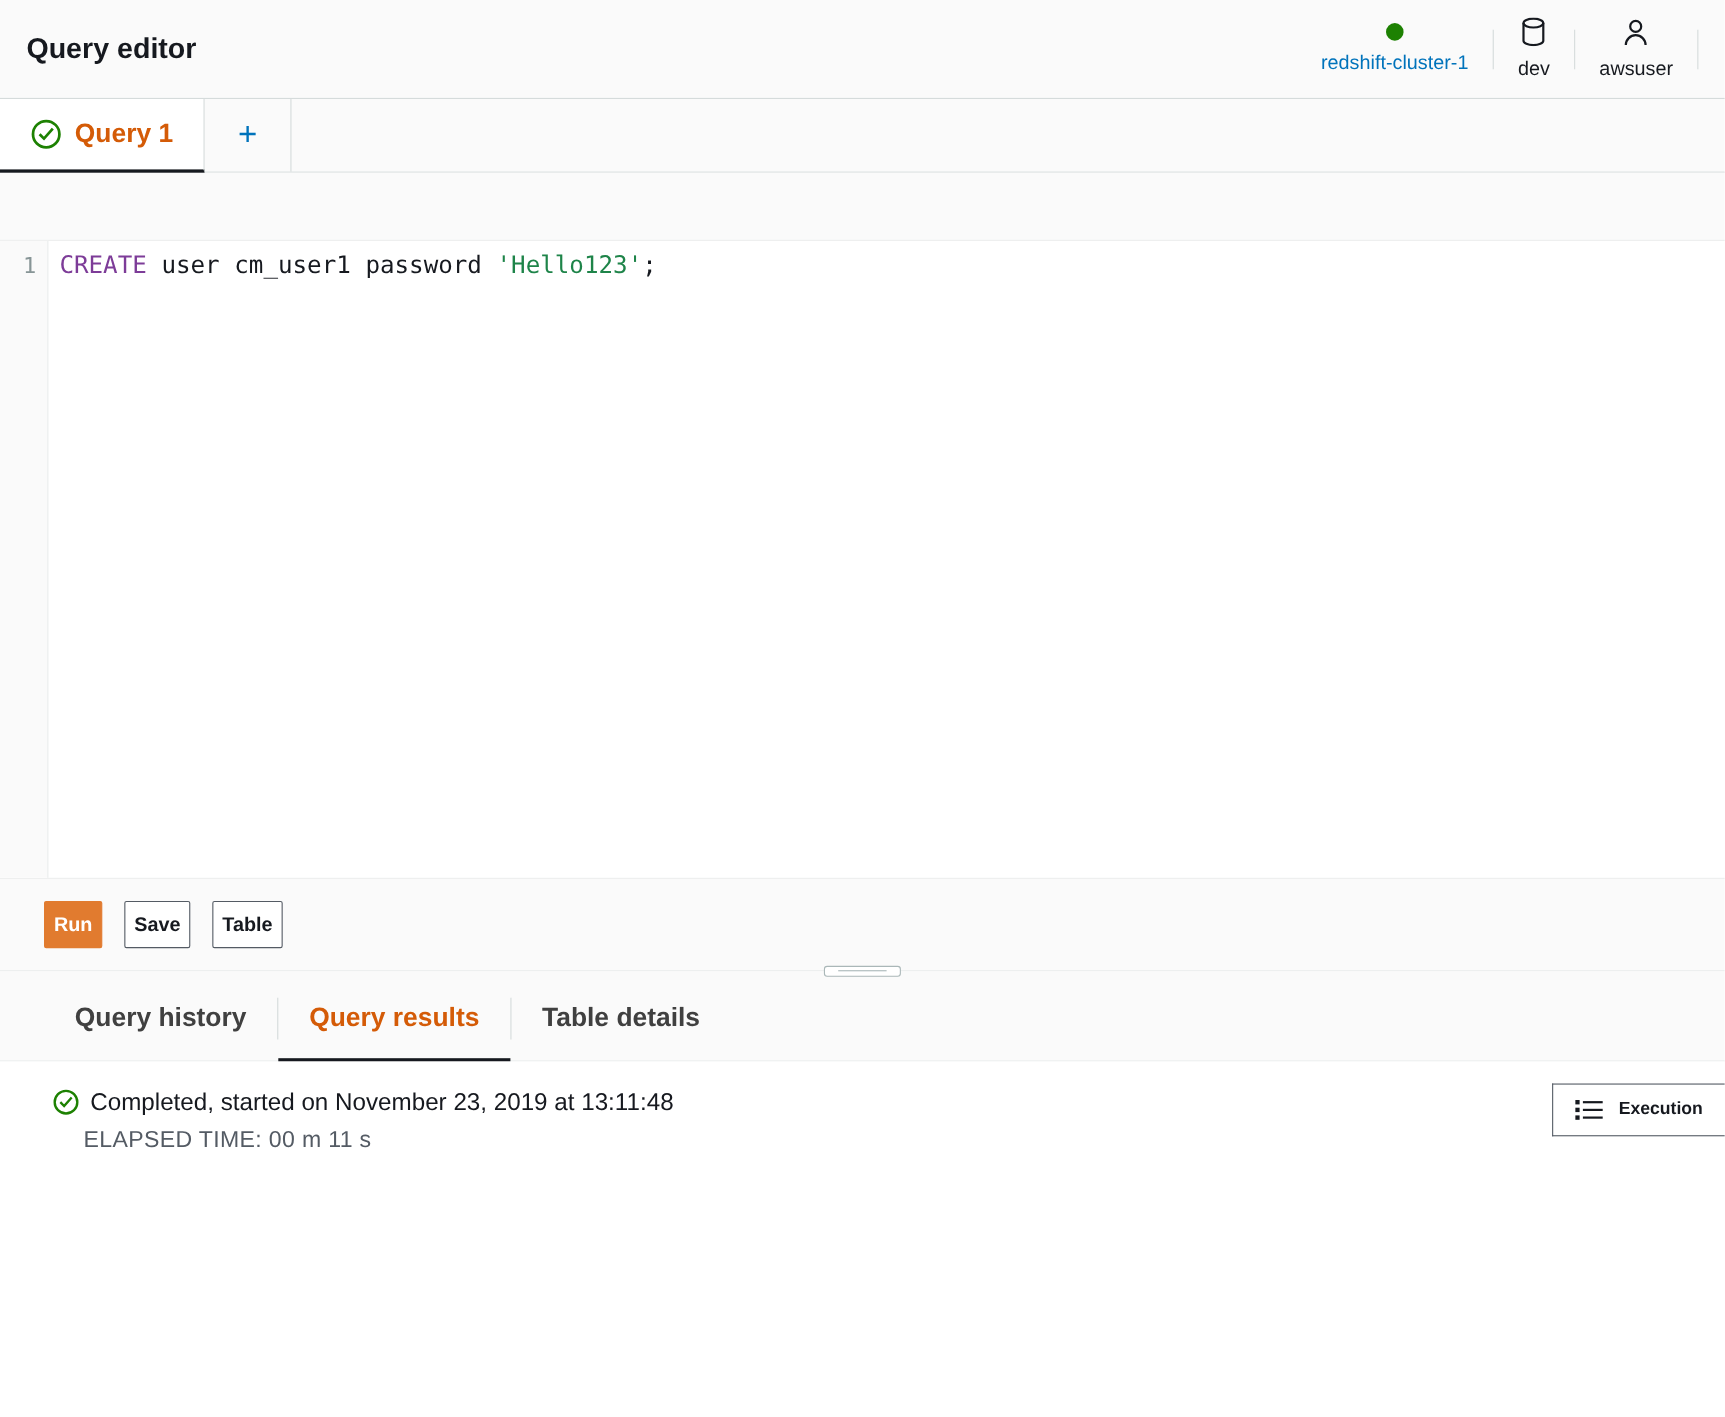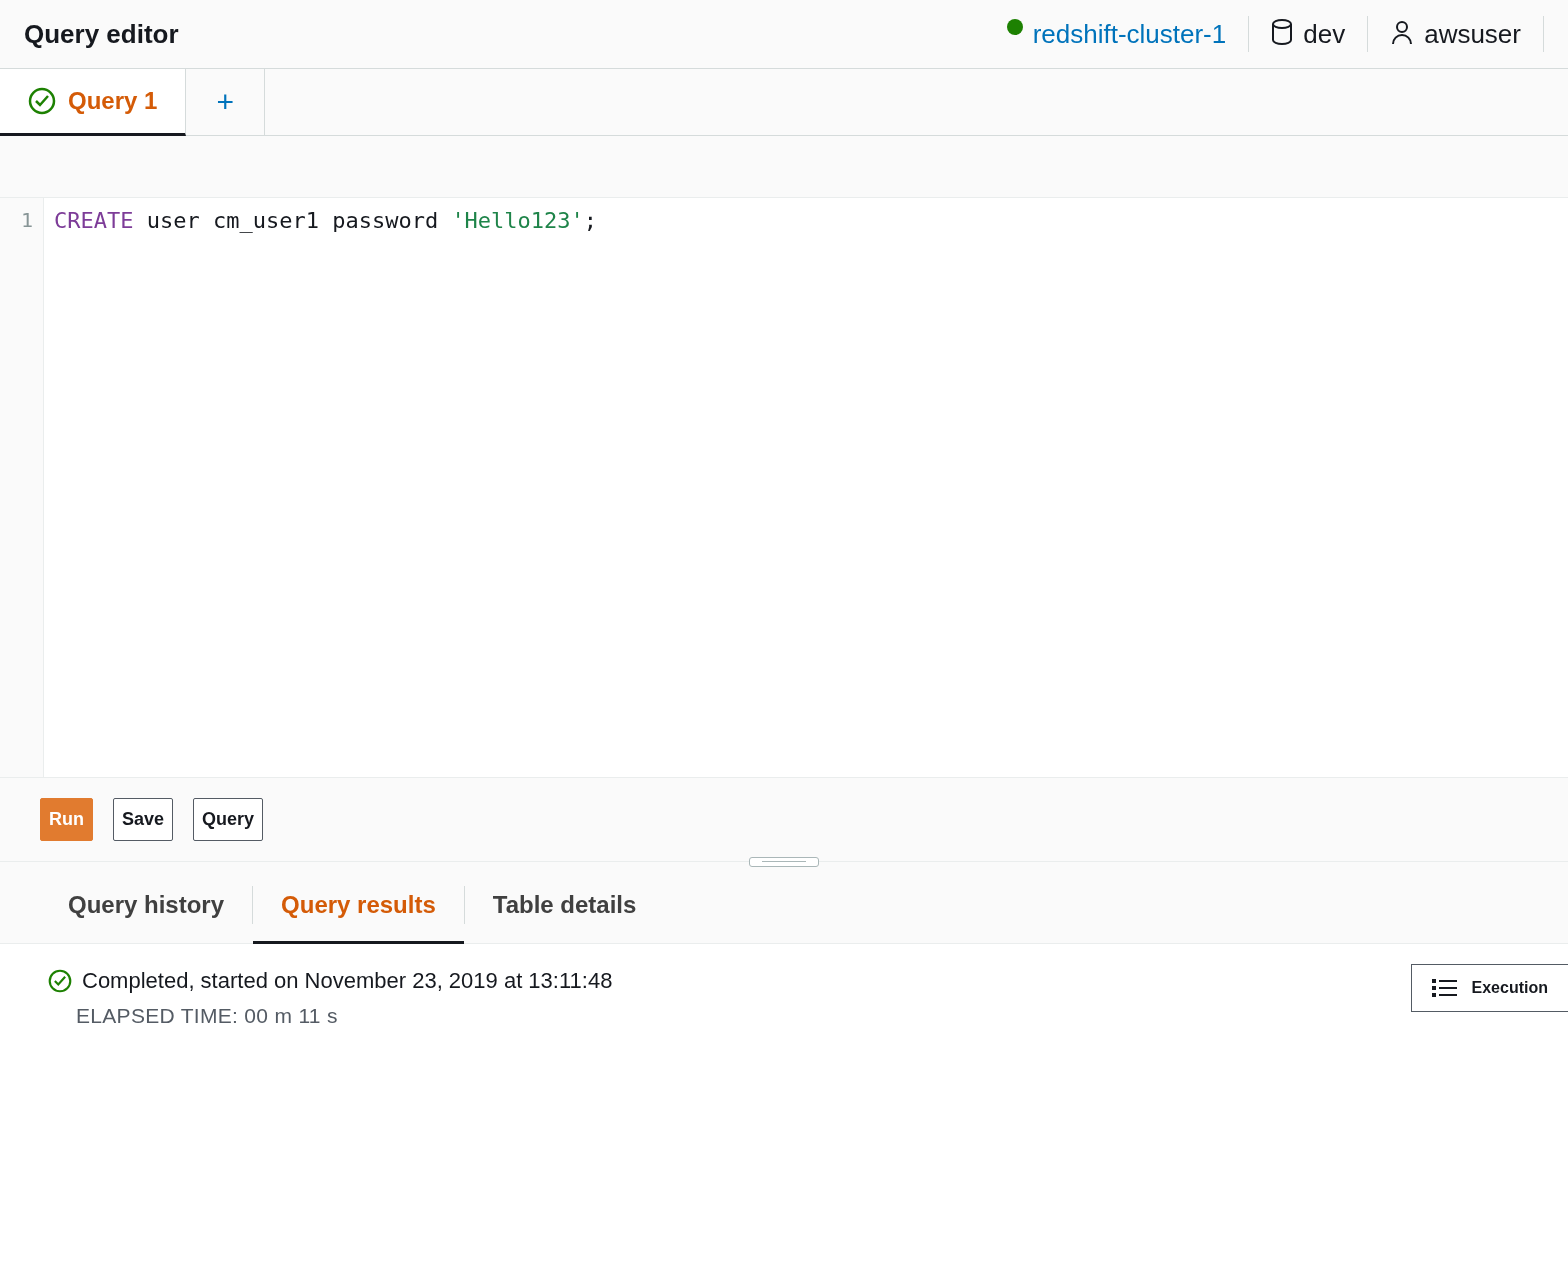--- a/index.html
+++ b/index.html
@@ -1,21 +1,21 @@
 <!DOCTYPE html>
 <html><head>
 <meta charset="utf-8">
 <style>
 * { box-sizing: border-box; margin: 0; padding: 0; }
 body { font-family: "Amazon Ember", "Helvetica Neue", Arial, sans-serif; background: #fff; color: #16191f; width: 1568px; }
 
 .header { display: flex; align-items: center; justify-content: space-between; padding: 16px 24px; border-bottom: 1px solid #d5dbdb; background: #fafafa; }
 .header-title { font-size: 26px; font-weight: 700; }
 .header-right { display: flex; align-items: center; gap: 0; }
-.header-item { display: flex; align-items: flex-start; gap: 10px; padding: 0 22px; font-size: 26px; }
+.header-item { display: flex; align-items: center; gap: 10px; padding: 0 22px; font-size: 18px; flex-direction: column; }
 .header-sep { width: 1px; height: 36px; background: #d5dbdb; }
 .status-dot { width: 16px; height: 16px; border-radius: 50%; background: #1d8102; }
 .cluster-link { color: #0073bb; cursor: pointer; }
 
 .tabs-row { display: flex; align-items: center; border-bottom: 1px solid #d5dbdb; background: #fafafa; }
 .tab { display: flex; align-items: center; gap: 12px; padding: 18px 28px; border-right: 1px solid #d5dbdb; cursor: pointer; }
 .tab.active { border-bottom: 3px solid #16191f; background: #fff; margin-bottom: -1px; }
 .tab-label { font-size: 24px; font-weight: 700; color: #d45b07; }
 .tab-add { padding: 18px 30px; cursor: pointer; border-right: 1px solid #d5dbdb; }
 .plus { font-size: 30px; color: #0073bb; font-weight: 400; line-height: 1; }
@@ -106,21 +106,21 @@
 <div class="editor-area">
   <div class="gutter">
     <div class="gutter-num">1</div>
   </div>
   <div class="code-area"><span class="kw">CREATE</span><span> user cm_user1 password </span><span class="str">'Hello123'</span><span>;</span></div>
 </div>
 
 <div class="actions-row">
   <button class="btn btn-primary">Run</button>
   <button class="btn btn-secondary">Save</button>
-  <button class="btn btn-secondary">Query</button>
+  <button class="btn btn-secondary">Table</button>
 </div>
 
 <div class="drag-handle">
   <div class="handle-bar"></div>
 </div>
 
 <div class="results-tabs">
   <div class="rtab">Query history</div>
   <div class="rtab-sep"></div>
   <div class="rtab active">Query results</div>

